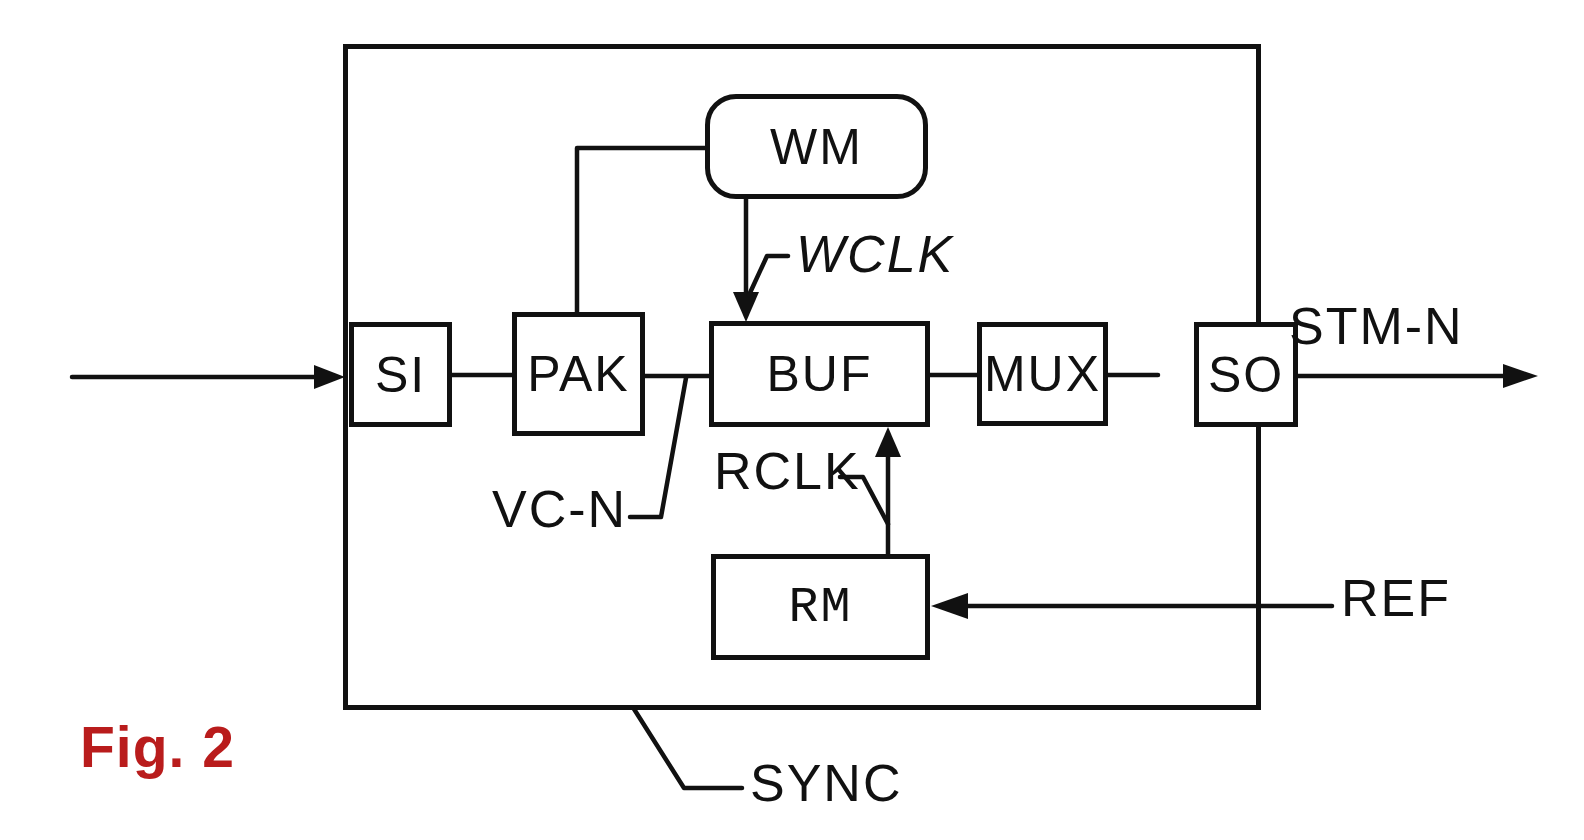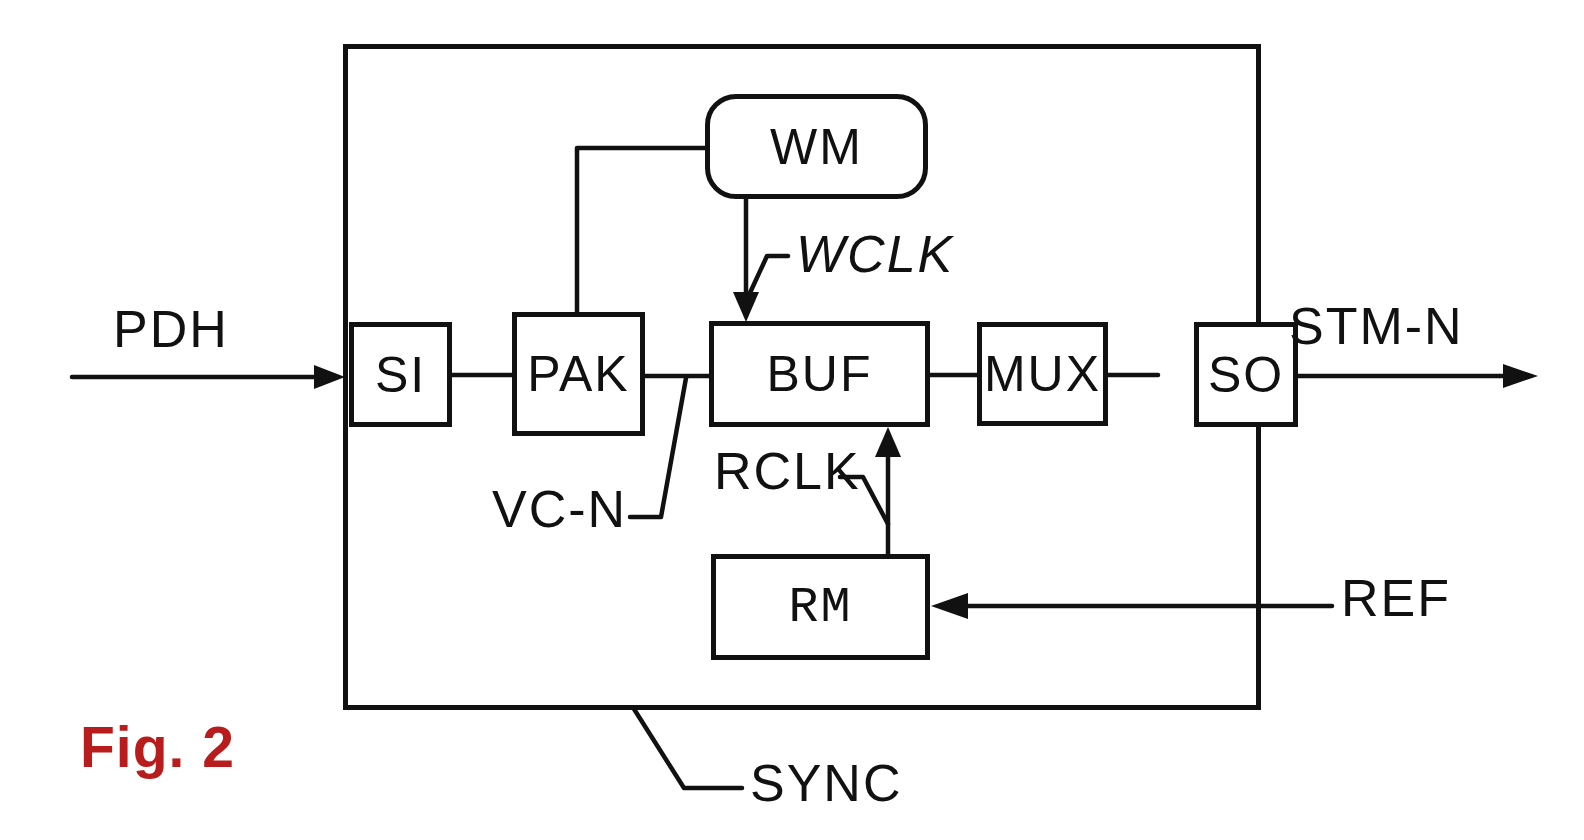--- a/index.html
+++ b/index.html
@@ -129,21 +129,20 @@
   <div class="block block-so">
     <span>SO</span>
   </div>
   <div class="block block-wm">
     <span>WM</span>
   </div>
   <div class="block block-rm">
     <span>RM</span>
   </div>
 
-  <div class="sig-label lbl-pdh">PDH</div>
   <div class="sig-label lbl-stmn">STM-N</div>
   <div class="sig-label lbl-wclk">WCLK</div>
   <div class="sig-label lbl-rclk">RCLK</div>
   <div class="sig-label lbl-vcn">VC-N</div>
   <div class="sig-label lbl-ref">REF</div>
   <div class="sig-label lbl-sync">SYNC</div>
 
   <div class="fig-caption">Fig. 2</div>
 
 </div>

